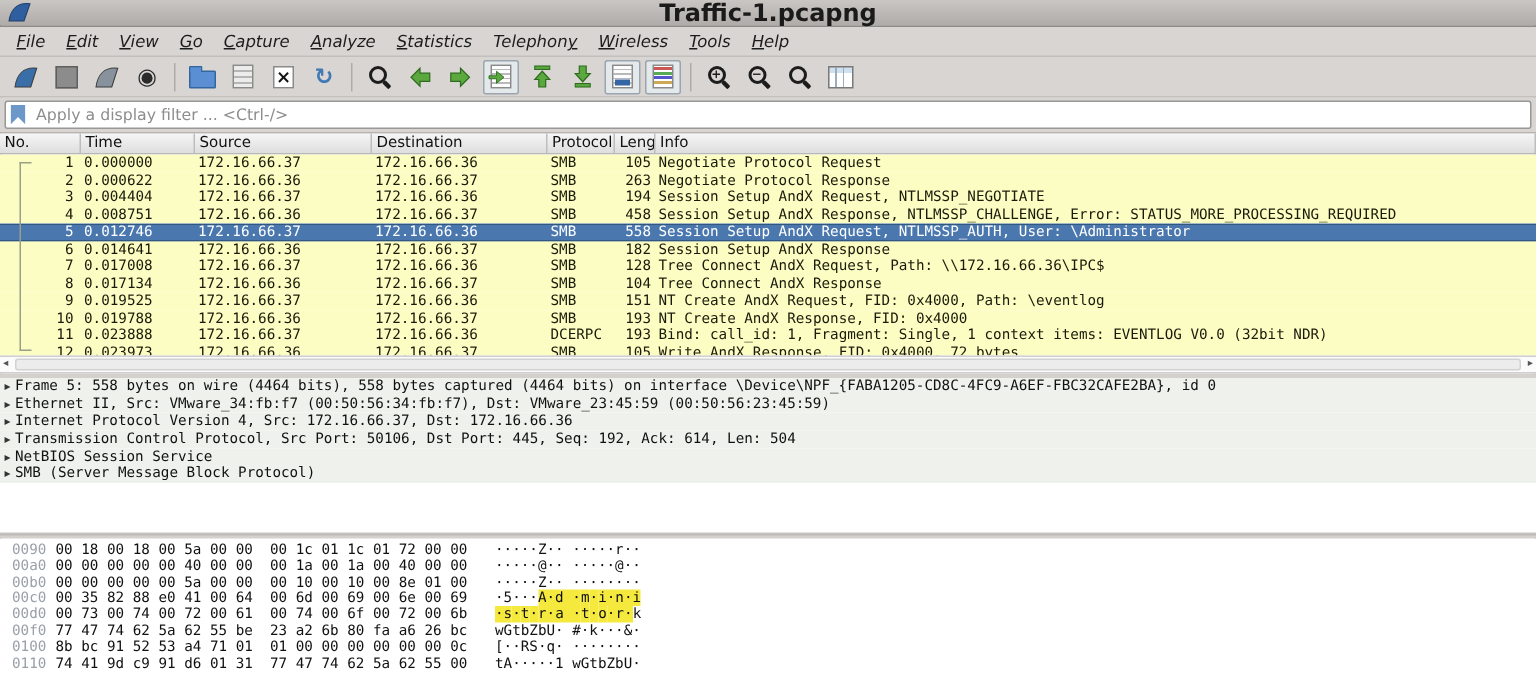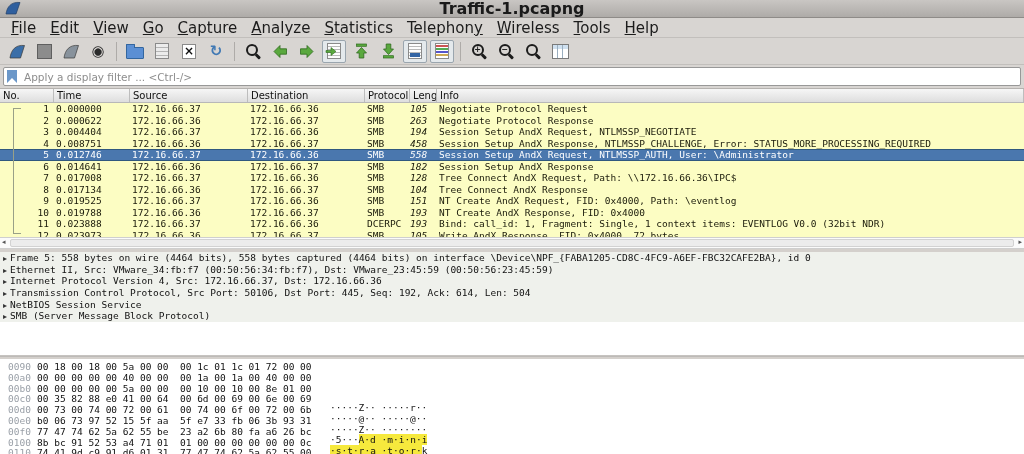--- a/index.html
+++ b/index.html
@@ -8,21 +8,21 @@
 
   
   .titlebar{height:17px;background:linear-gradient(#c9c6c3,#aeaba8);border-bottom:1px solid #8e8b88;
             display:flex;align-items:center;position:relative;}
   .tfin{position:absolute;left:5px;top:0px;}
   .ttext{flex:1;text-align:center;font-size:16px;font-weight:bold;color:var(--titlebar-text);}
 
   
   .menubar{height:19px;display:flex;align-items:center;padding-left:4px;gap:0;
            background:#d8d5d2;border-bottom:1px solid #c2bfbc;}
-  .menu-item{font-size:15px;color:#1c1c1c;padding:2px 7px;cursor:default;}
+  .menu-item{font-size:11px;color:#1c1c1c;padding:2px 7px;cursor:default;font-style:italic;}
   .menu-item u{text-decoration:underline;}
 
   
   .toolbar{height:26px;display:flex;align-items:center;padding-left:5px;gap:3px;
            background:#d8d5d2;border-bottom:1px solid #c2bfbc;}
   .tbtn{width:24px;height:23px;display:flex;align-items:center;justify-content:center;position:relative;}
   .tbtn.pressed{border:1px solid #9aa5ae;background:#e4e9ec;border-radius:2px;width:22px;height:21px;}
   .tsep{width:1px;height:19px;background:#aeaba8;margin:0 3px;}
   .i-stop{display:inline-block;width:13px;height:13px;background:#8c8c8c;border:1px solid #5f5f5f;}
   .i-gear{font-size:15px;line-height:15px;color:#2b2b2b;}
@@ -60,21 +60,21 @@
   
   .gridcols{display:grid;grid-template-columns:54px 76px 118px 117px 45px 27px minmax(0,1fr);}
   .phead{height:13px;background:linear-gradient(#f6f6f6,#dedede);border-bottom:1px solid #b8b8b8;}
   .phead .hcell{font-size:10px;line-height:13px;color:#111;padding-left:3px;border-right:1px solid #bdbdbd;
                 overflow:hidden;white-space:pre;}
   .plist{position:relative;height:134px;overflow:hidden;background:#fff;
          font-family:"DejaVu Sans Mono",monospace;font-size:9.5px;}
   .prow{height:11.5px;line-height:11.5px;background:var(--packet-row-bg);color:#1a1a0a;}
   .prow span{overflow:hidden;white-space:pre;display:block;}
   .c-no{text-align:right;padding-right:5px;}
-  .c-len{text-align:left;padding-right:3px;font-style:italic;}
+  .c-len{text-align:right;padding-right:3px;}
   .c-time,.c-src,.c-dst,.c-proto,.c-info{padding-left:2px;}
   .prow.sel{background:var(--selected-row);color:#fff;
             box-shadow:inset 0 1px 0 #30587f, inset 0 -1px 0 #30587f;}
   .conv{position:absolute;left:13px;top:5px;width:7px;height:124px;z-index:2;
         border-left:1px solid #99a087;border-top:1px solid #99a087;border-bottom:1px solid #99a087;}
 
   .hscroll{height:10px;background:#fbfbfb;border-top:1px solid #cfcfcf;border-bottom:1px solid #cfcfcf;position:relative;}
   .hscroll .sa{position:absolute;top:-1px;font-size:7px;line-height:10px;color:#555;}
   .hscroll .sa.left{left:2px;} .hscroll .sa.right{right:2px;}
   .hscroll .thumb{position:absolute;left:10px;right:10px;top:1px;bottom:1px;background:#ececec;border:1px solid #d2d2d2;border-radius:2px;}
@@ -88,21 +88,21 @@
         font-family:"DejaVu Sans Mono",monospace;font-size:9.5px;white-space:pre;overflow:hidden;}
   .drow .arr{display:inline-block;width:10px;text-align:center;color:#333;font-size:8px;
              font-family:"DejaVu Sans",sans-serif;}
 
   
   .hexpane{height:100px;background:#fff;overflow:hidden;padding-top:3px;position:relative;
            font-family:"DejaVu Sans Mono",monospace;font-size:9.5px;}
   .hrow{position:relative;height:10.8px;line-height:10.8px;white-space:pre;color:#111;}
   .hrow .off{position:absolute;left:8px;color:#9aa0a8;}
   .hrow .bytes{position:absolute;left:37px;}
-  .hrow .ascii{position:absolute;left:330px;margin-top:41px;}
+  .hrow .ascii{position:absolute;left:330px;}
   .hl{background:var(--ascii-highlight);}
 </style>
 </head>
 <body>
 
 <div class="win">
   <div class="titlebar">
     <span class="tfin">
       <svg width="16" height="15" viewBox="0 0 16 15">
           <path d="M1 14 C2 7 6 1.5 15 2.5 L11 14 Z" fill="#2f5f9e" stroke="#223f66" stroke-width="0.7"></path>
@@ -364,18 +364,17 @@
     </div>
 
   <div class="split2"></div>
 
   <div class="hexpane">
       <div class="hrow"><span class="off">0090</span><span class="bytes">00 18 00 18 00 5a 00 00  00 1c 01 1c 01 72 00 00</span><span class="ascii">·····Z·· ·····r··</span></div>
       <div class="hrow"><span class="off">00a0</span><span class="bytes">00 00 00 00 00 40 00 00  00 1a 00 1a 00 40 00 00</span><span class="ascii">·····@·· ·····@··</span></div>
       <div class="hrow"><span class="off">00b0</span><span class="bytes">00 00 00 00 00 5a 00 00  00 10 00 10 00 8e 01 00</span><span class="ascii">·····Z·· ········</span></div>
       <div class="hrow"><span class="off">00c0</span><span class="bytes">00 35 82 88 e0 41 00 64  00 6d 00 69 00 6e 00 69</span><span class="ascii">·5···<span class="hl">A</span><span class="hl">·</span><span class="hl">d</span><span class="hl"> </span><span class="hl">·</span><span class="hl">m</span><span class="hl">·</span><span class="hl">i</span><span class="hl">·</span><span class="hl">n</span><span class="hl">·</span><span class="hl">i</span></span></div>
       <div class="hrow"><span class="off">00d0</span><span class="bytes">00 73 00 74 00 72 00 61  00 74 00 6f 00 72 00 6b</span><span class="ascii"><span class="hl">·</span><span class="hl">s</span><span class="hl">·</span><span class="hl">t</span><span class="hl">·</span><span class="hl">r</span><span class="hl">·</span><span class="hl">a</span><span class="hl"> </span><span class="hl">·</span><span class="hl">t</span><span class="hl">·</span><span class="hl">o</span><span class="hl">·</span><span class="hl">r</span><span class="hl">·</span>k</span></div>
-      <div class="hrow"><span class="off">00e0</span><span class="bytes">b0 06 73 97 52 15 5f aa  5f e7 33 fb 06 3b 93 31</span><span class="ascii"><span class="hl">·</span><span class="hl">·</span><span class="hl">s</span><span class="hl">·</span><span class="hl">R</span>·_· _·3··;·1</span></div>
       <div class="hrow"><span class="off">00f0</span><span class="bytes">77 47 74 62 5a 62 55 be  23 a2 6b 80 fa a6 26 bc</span><span class="ascii">wGtbZbU· #·k···&amp;·</span></div>
       <div class="hrow"><span class="off">0100</span><span class="bytes">8b bc 91 52 53 a4 71 01  01 00 00 00 00 00 00 0c</span><span class="ascii">[··RS·q· ········</span></div>
       <div class="hrow"><span class="off">0110</span><span class="bytes">74 41 9d c9 91 d6 01 31  77 47 74 62 5a 62 55 00</span><span class="ascii">tA·····1 wGtbZbU·</span></div>
     </div>
 </div>
 
 </body></html>

